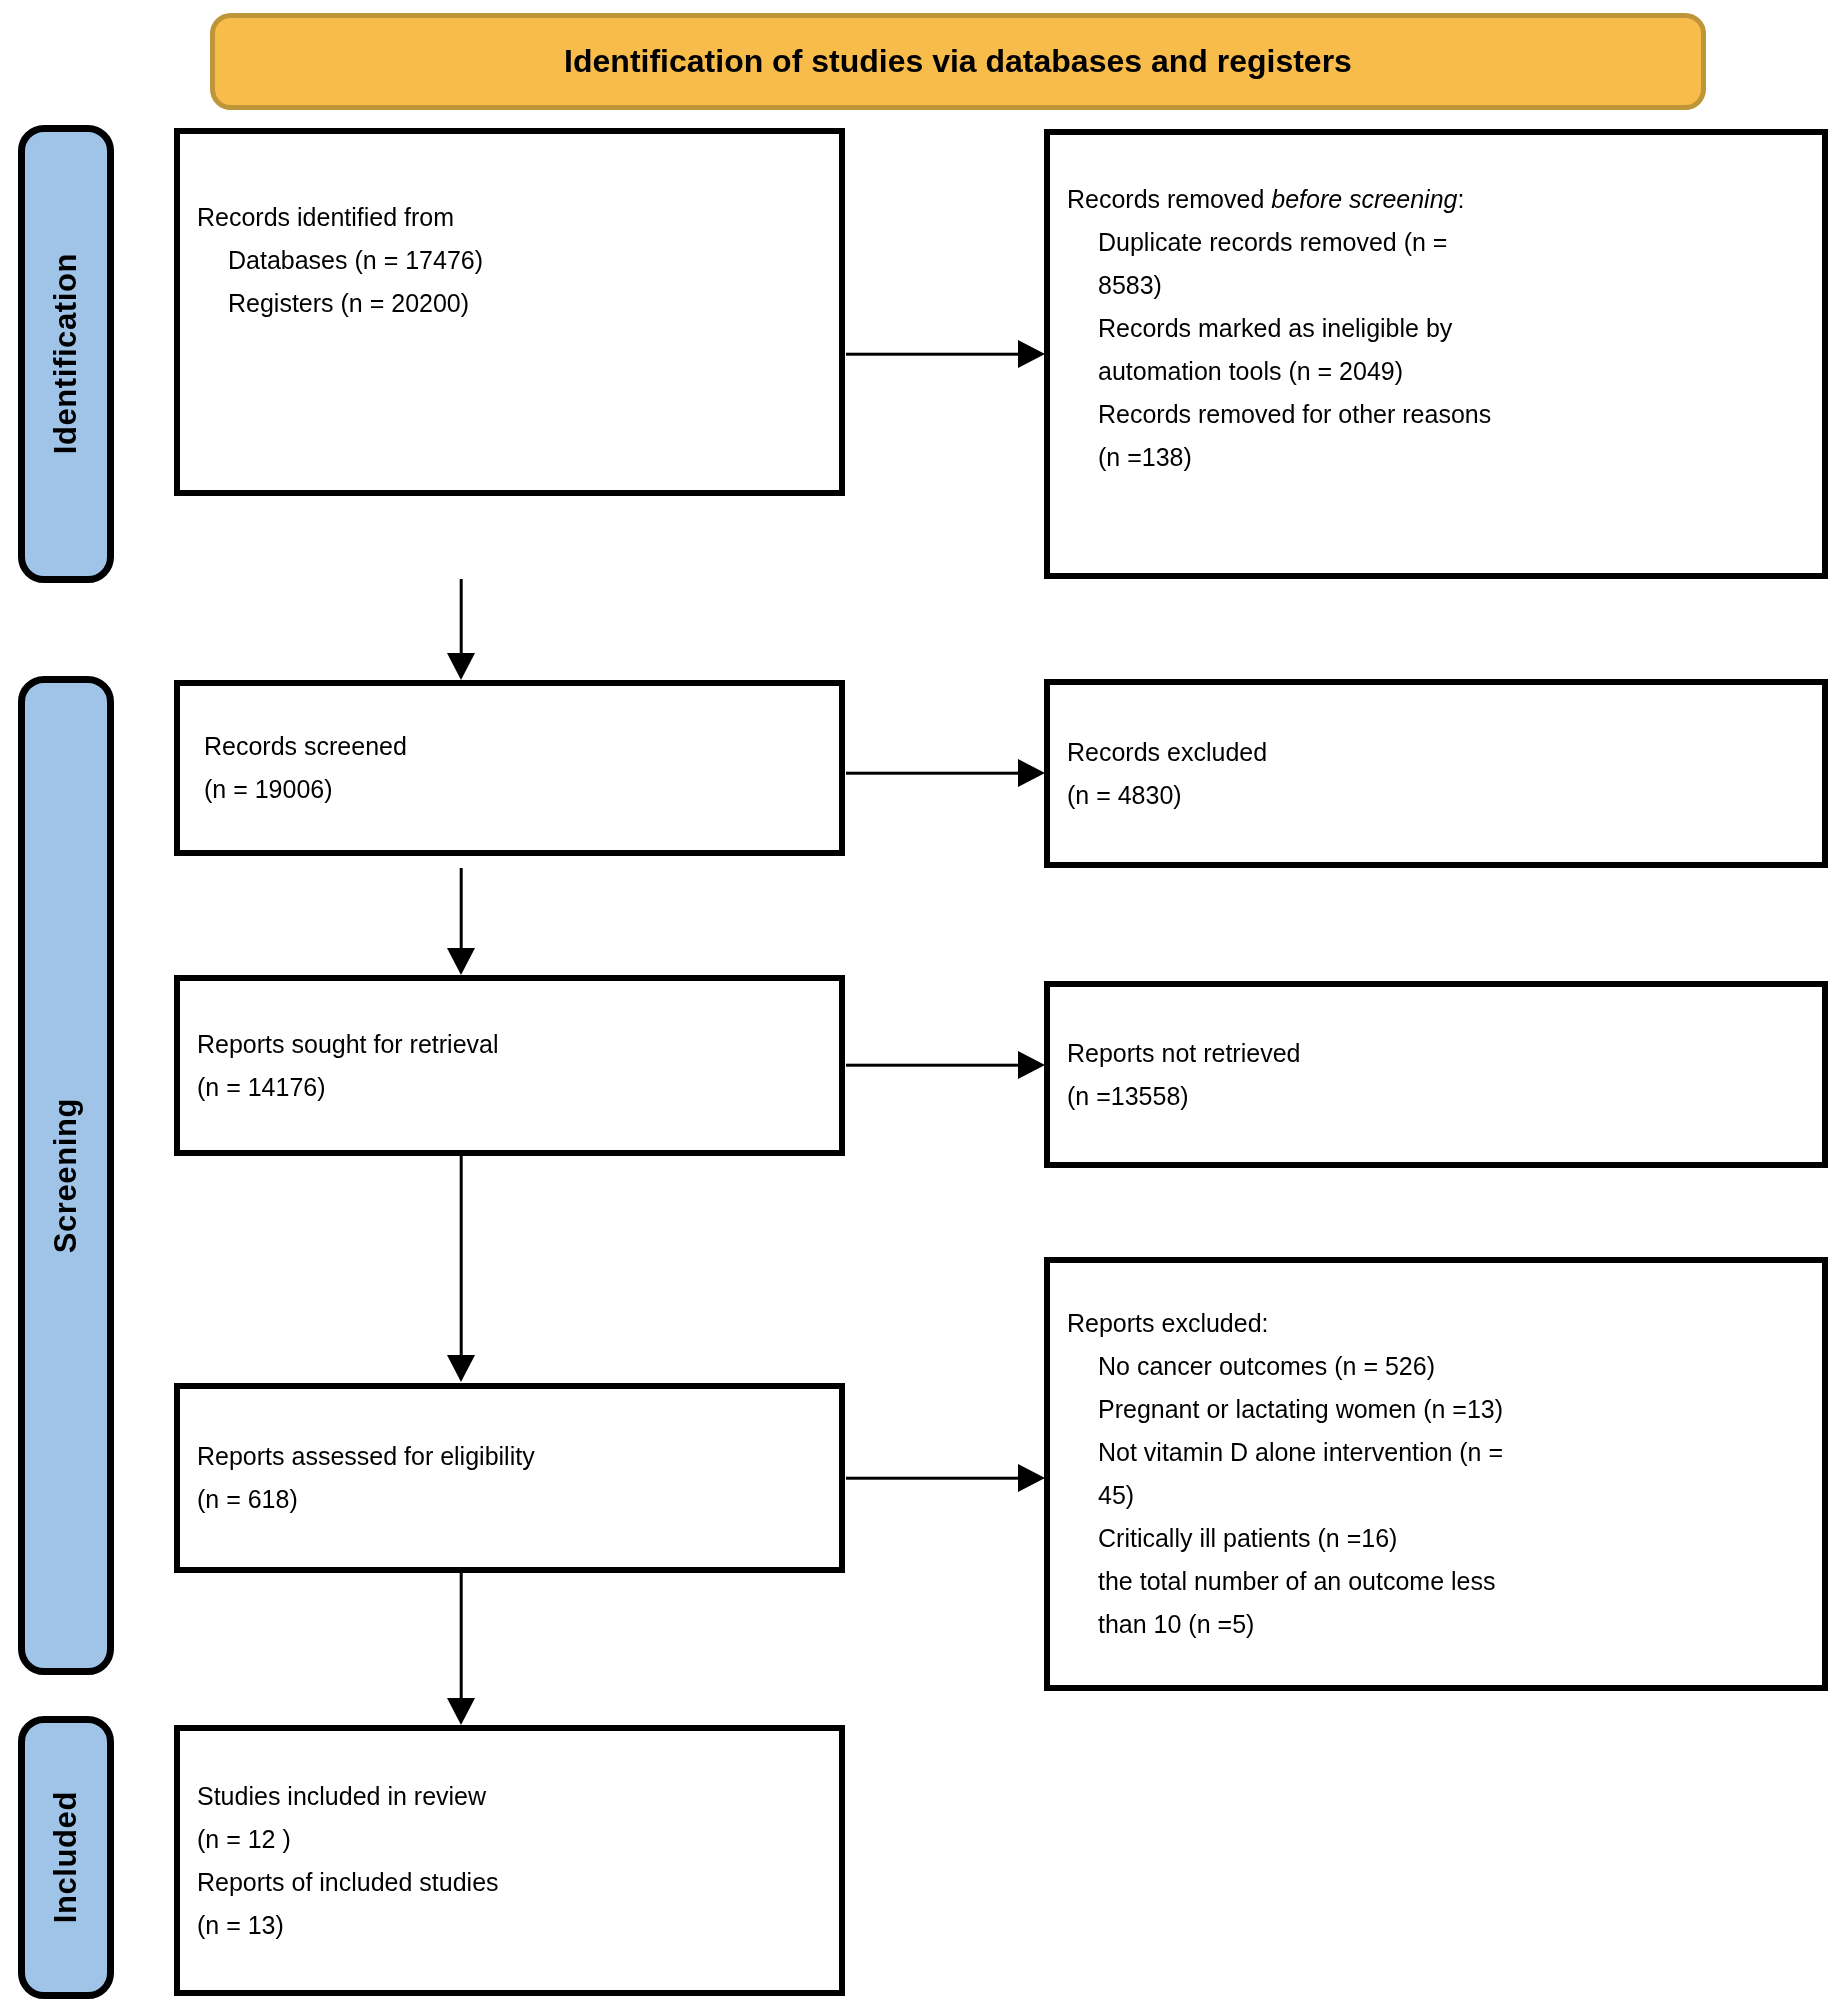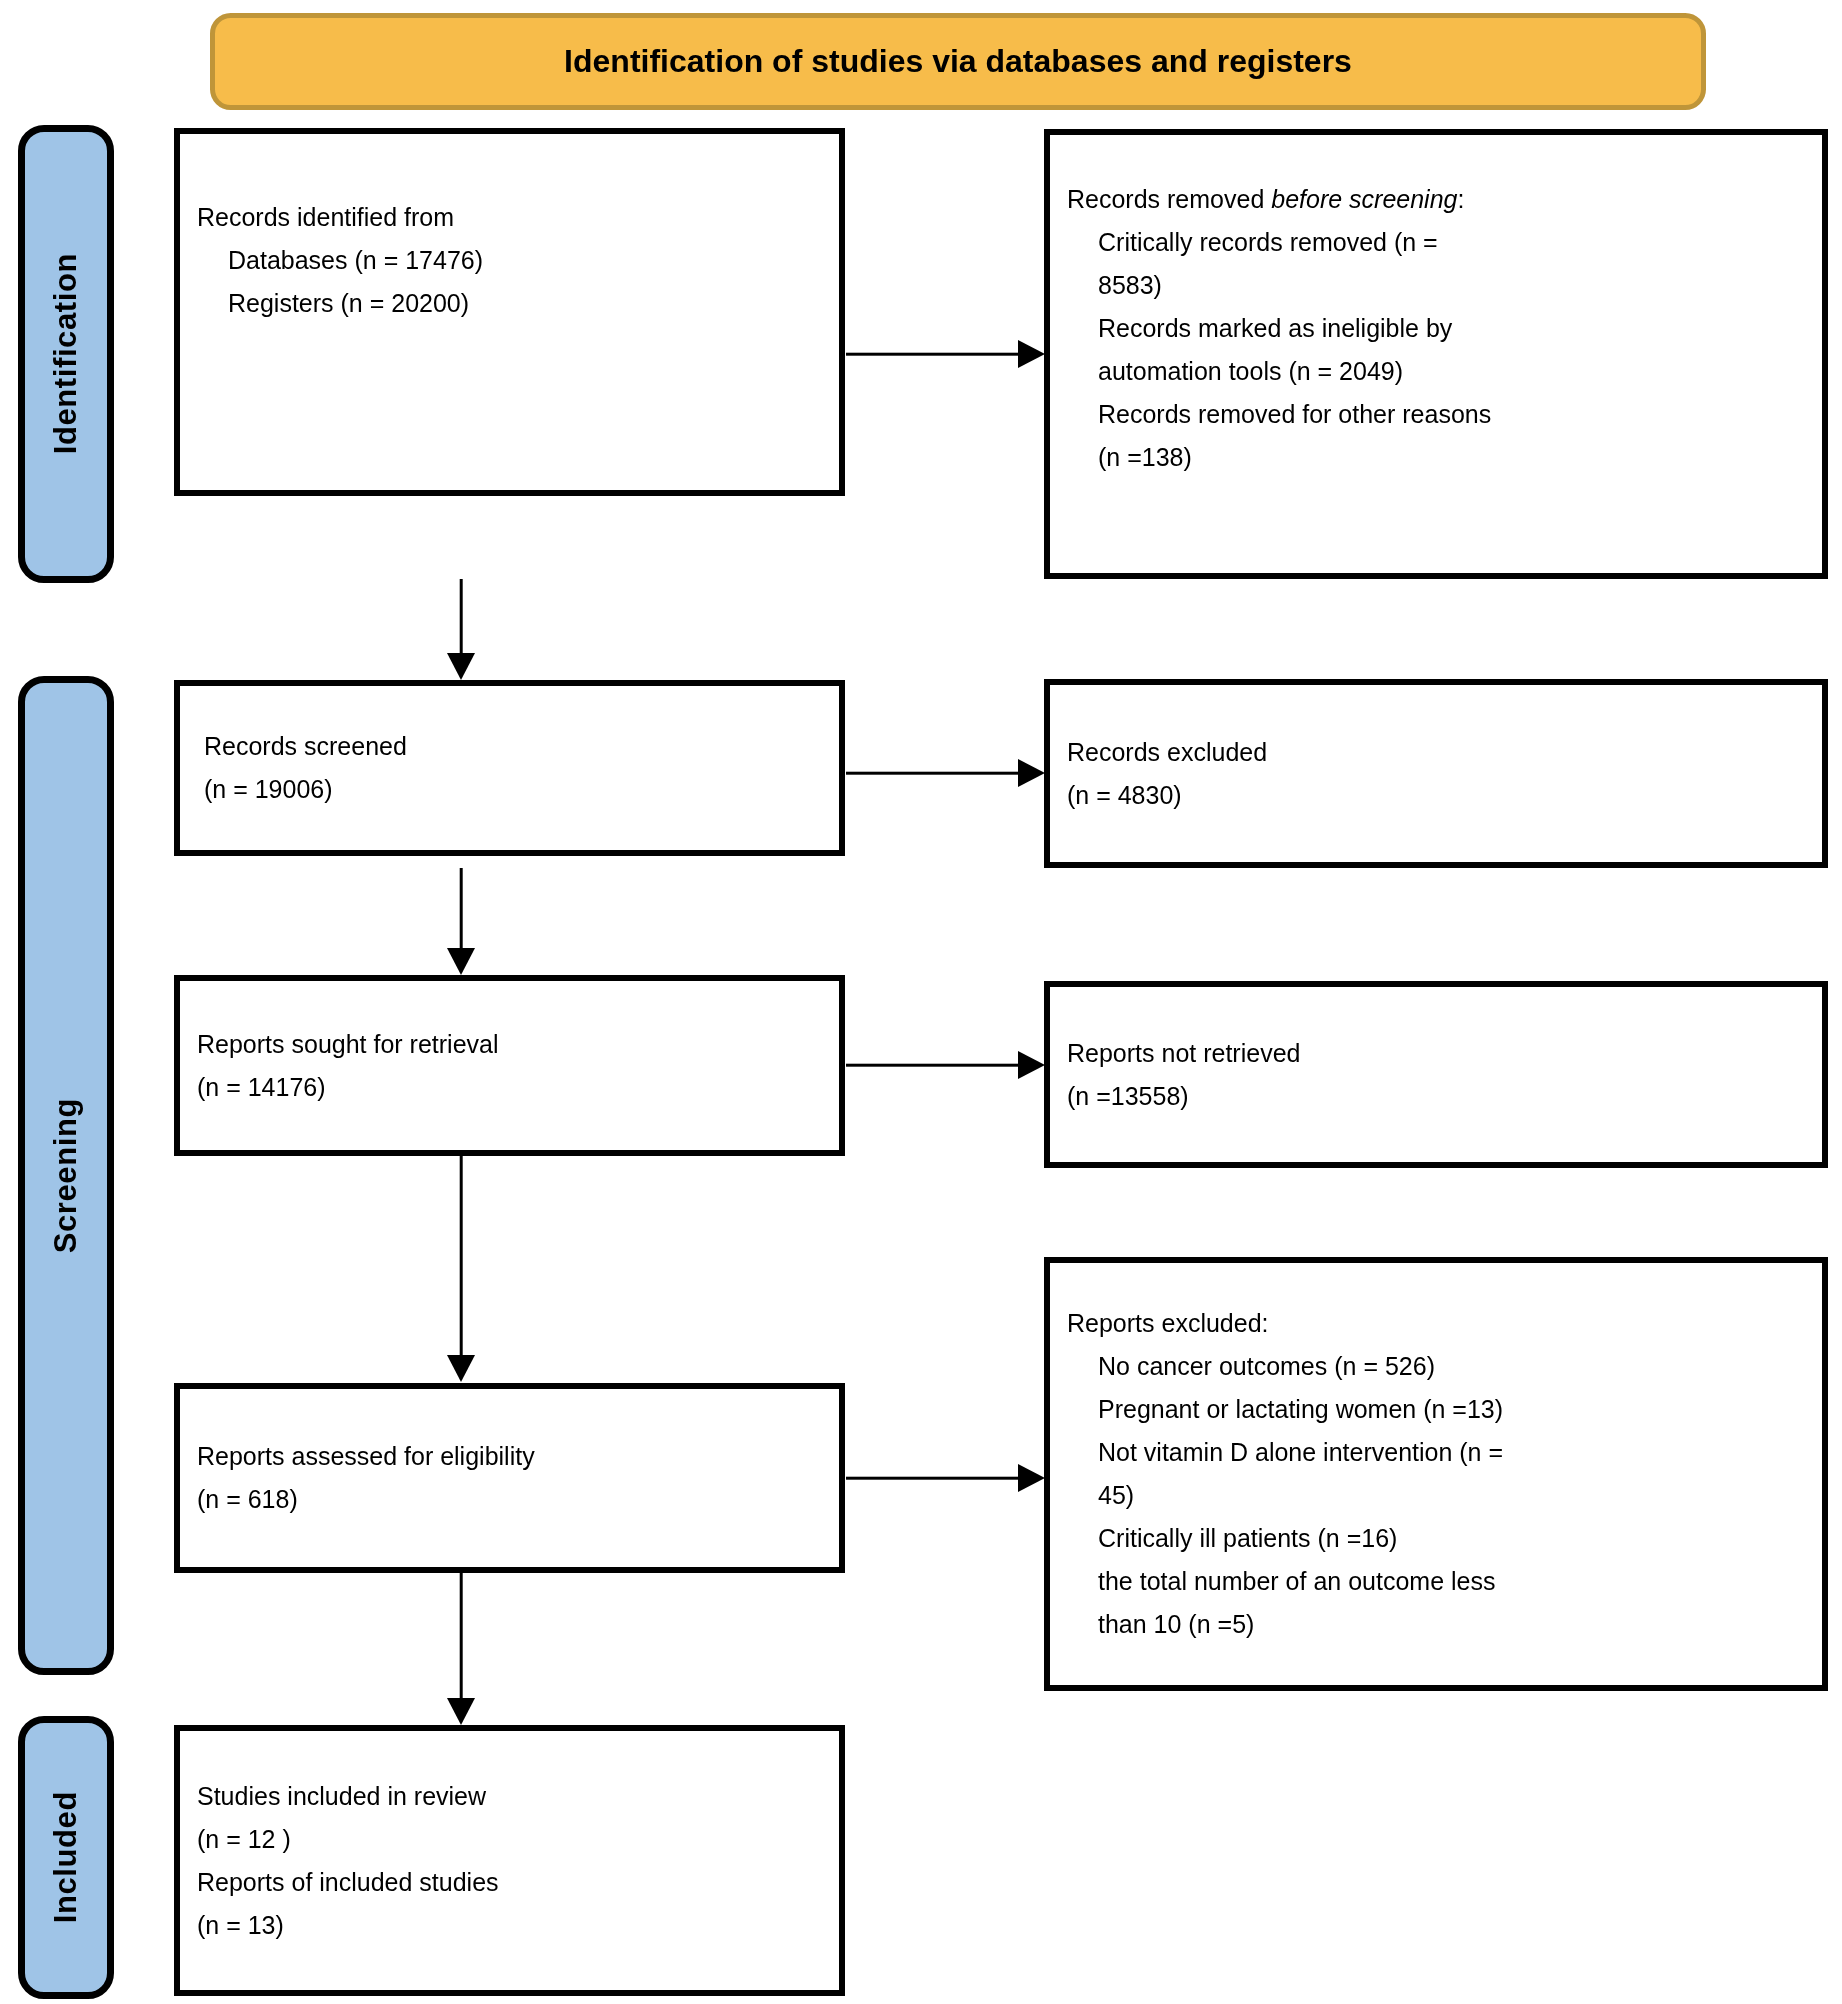--- a/index.html
+++ b/index.html
@@ -154,21 +154,21 @@
     <div class="line">Studies included in review</div>
     <div class="line">(n = 12 )</div>
     <div class="line">Reports of included studies</div>
     <div class="line">(n = 13)</div>
   </div>
 
   <div class="box col-right" id="box-records-removed">
     <div class="line">
       <span>Records removed </span><span class="it">before screening</span><span>:</span>
     </div>
-    <div class="line ind">Critically records removed (n =</div>
+    <div class="line ind">Duplicate records removed (n =</div>
     <div class="line ind">8583)</div>
     <div class="line ind">Records marked as ineligible by</div>
     <div class="line ind">automation tools (n = 2049)</div>
     <div class="line ind">Records removed for other reasons</div>
     <div class="line ind">(n =138)</div>
   </div>
 
   <div class="box col-right" id="box-records-excluded">
     <div class="line">Records excluded</div>
     <div class="line">(n = 4830)</div>

